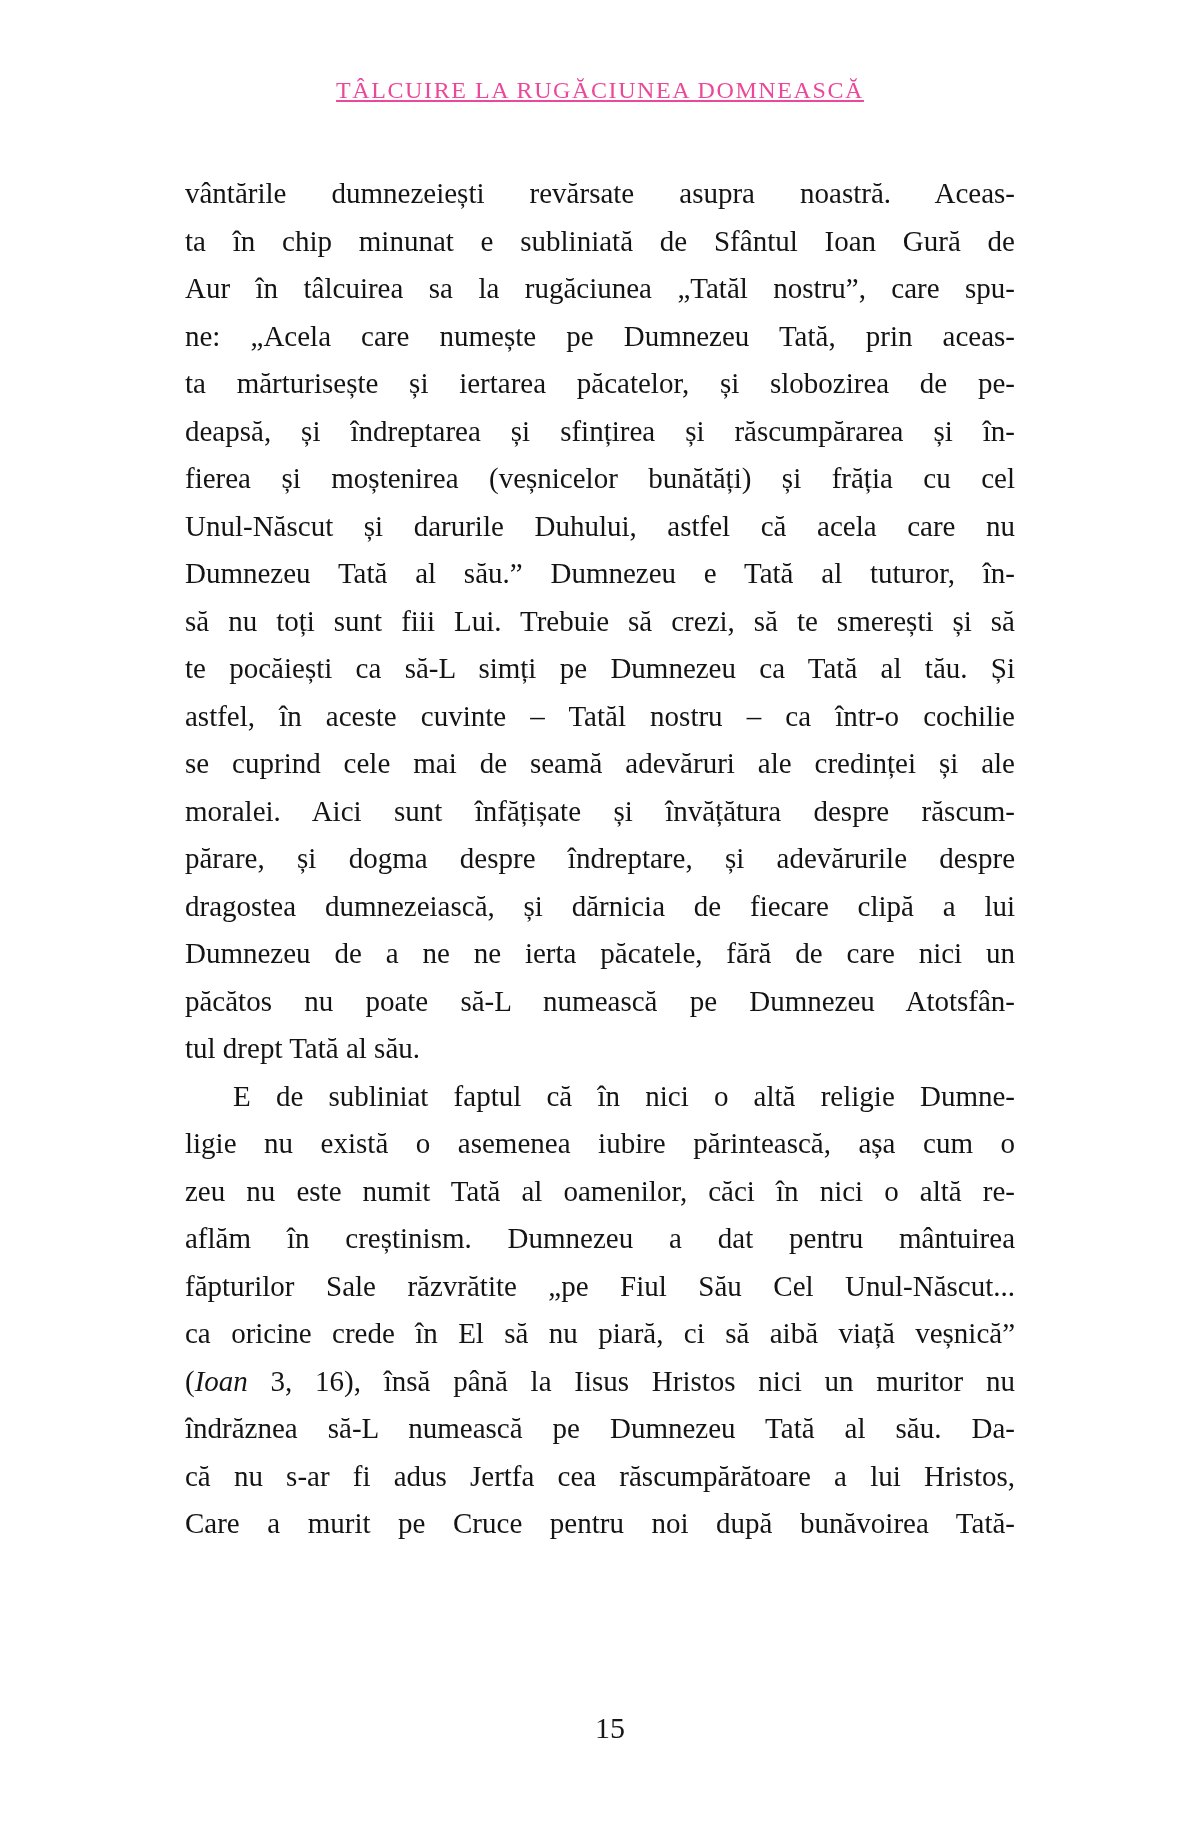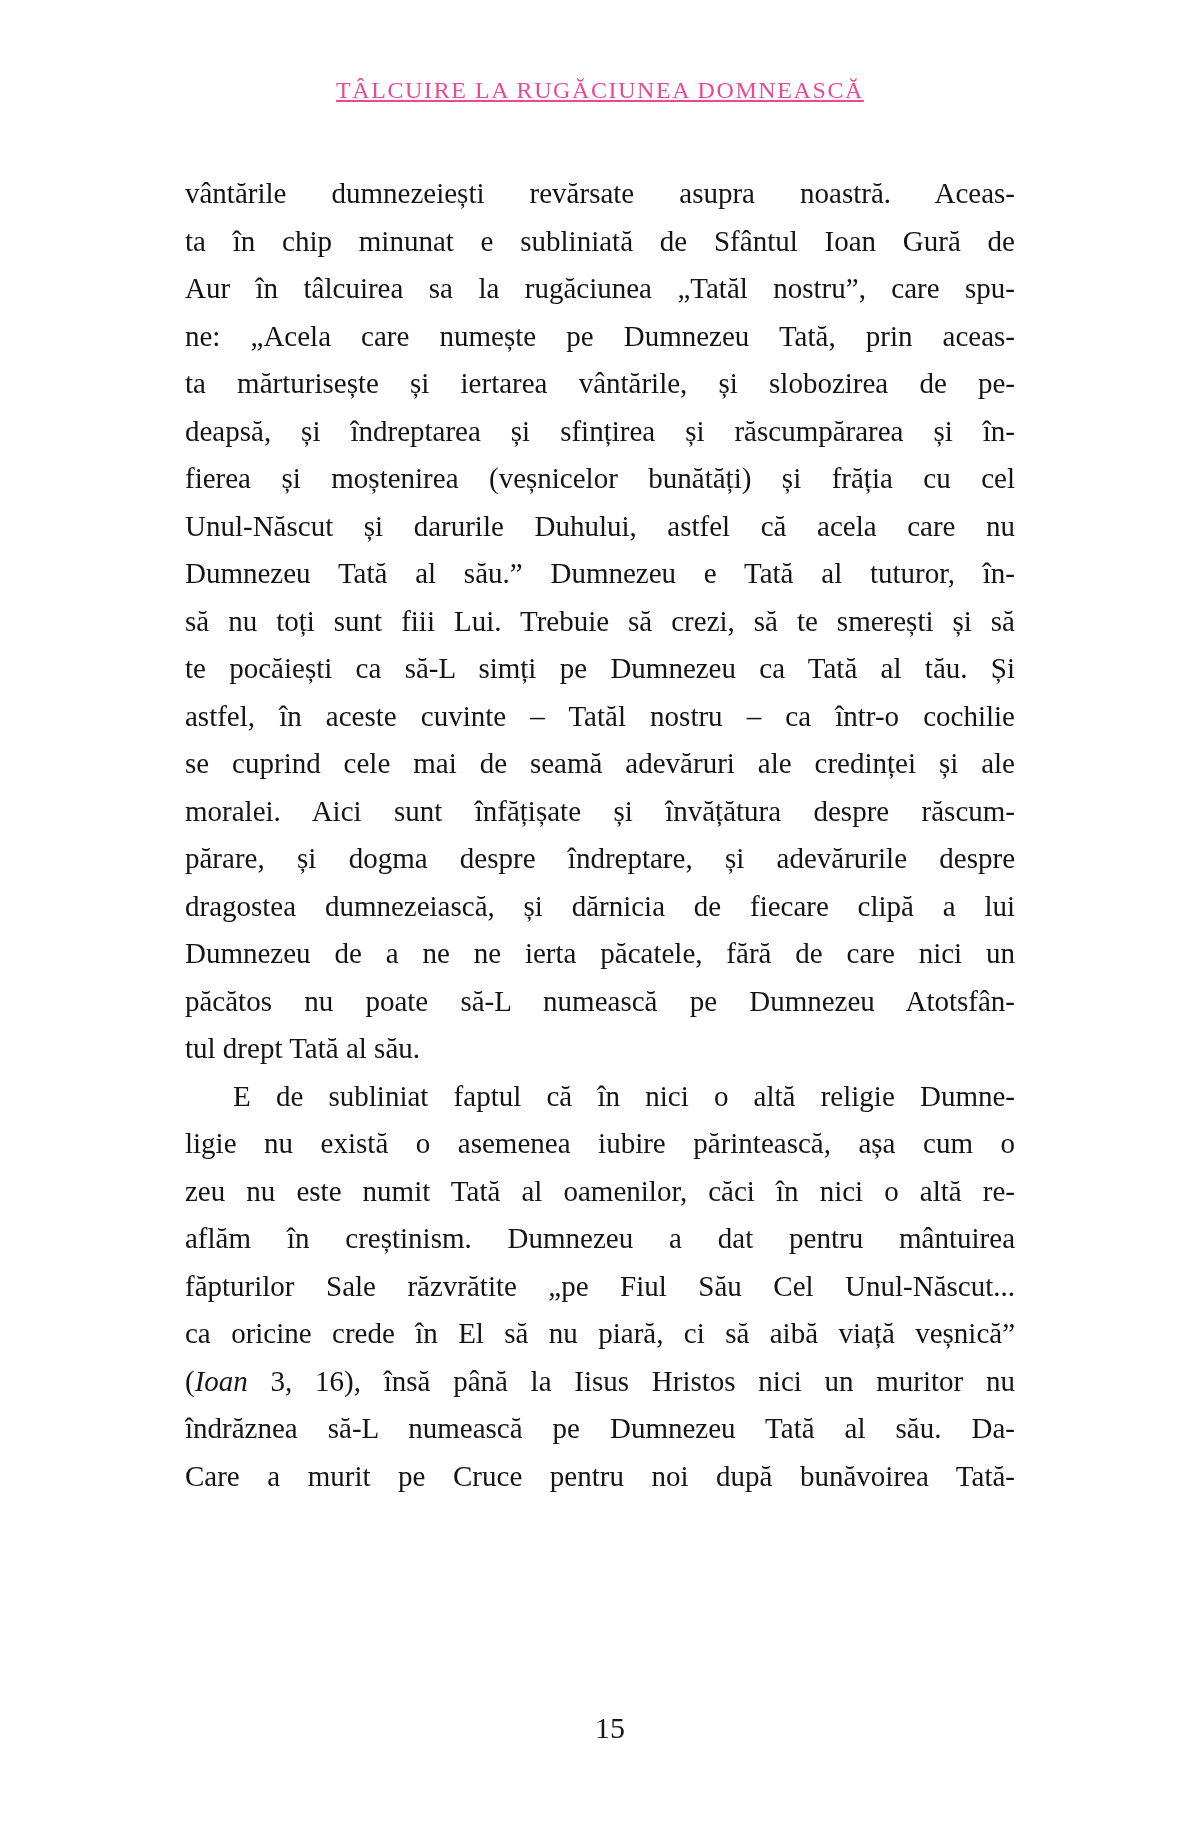--- a/index.html
+++ b/index.html
@@ -67,21 +67,21 @@
 
 <div class="page">
   <div class="running-head">TÂLCUIRE LA RUGĂCIUNEA DOMNEASCĂ</div>
 
   <div class="body-text">
       <div>
         <div class="line">vântările dumnezeiești revărsate asupra noastră. Aceas-</div>
         <div class="line">ta în chip minunat e subliniată de Sfântul Ioan Gură de</div>
         <div class="line">Aur în tâlcuirea sa la rugăciunea „Tatăl nostru”, care spu-</div>
         <div class="line">ne: „Acela care numește pe Dumnezeu Tată, prin aceas-</div>
-        <div class="line">ta mărturisește și iertarea vântările, și slobozirea de pe-</div>
+        <div class="line">ta mărturisește și iertarea păcatelor, și slobozirea de pe-</div>
         <div class="line">deapsă, și îndreptarea și sfințirea și răscumpărarea și în-</div>
         <div class="line">fierea și moștenirea (veșnicelor bunătăți) și frăția cu cel</div>
         <div class="line">Unul-Născut și darurile Duhului, astfel că acela care nu</div>
         <div class="line">Dumnezeu Tată al său.” Dumnezeu e Tată al tuturor, în-</div>
         <div class="line">să nu toți sunt fiii Lui. Trebuie să crezi, să te smerești și să</div>
         <div class="line">te pocăiești ca să-L simți pe Dumnezeu ca Tată al tău. Și</div>
         <div class="line">astfel, în aceste cuvinte – Tatăl nostru – ca într-o cochilie</div>
         <div class="line">se cuprind cele mai de seamă adevăruri ale credinței și ale</div>
         <div class="line">moralei. Aici sunt înfățișate și învățătura despre răscum-</div>
         <div class="line">părare, și dogma despre îndreptare, și adevărurile despre</div>
@@ -92,18 +92,19 @@
       </div>
       <div>
         <div class="line indent">E de subliniat faptul că în nici o altă religie Dumne-</div>
         <div class="line">ligie nu există o asemenea iubire părintească, așa cum o</div>
         <div class="line">zeu nu este numit Tată al oamenilor, căci în nici o altă re-</div>
         <div class="line">aflăm în creștinism. Dumnezeu a dat pentru mântuirea</div>
         <div class="line">făpturilor Sale răzvrătite „pe Fiul Său Cel Unul-Născut...</div>
         <div class="line">ca oricine crede în El să nu piară, ci să aibă viață veșnică”</div>
         <div class="line">(<i>Ioan</i> 3, 16), însă până la Iisus Hristos nici un muritor nu</div>
         <div class="line">îndrăznea să-L numească pe Dumnezeu Tată al său. Da-</div>
+        <div class="line">că nu s-ar fi adus Jertfa cea răscumpărătoare a lui Hristos,</div>
         <div class="line">Care a murit pe Cruce pentru noi după bunăvoirea Tată-</div>
       </div>
     </div>
 
   <div class="folio">15</div>
 </div>
 
 </body></html>

